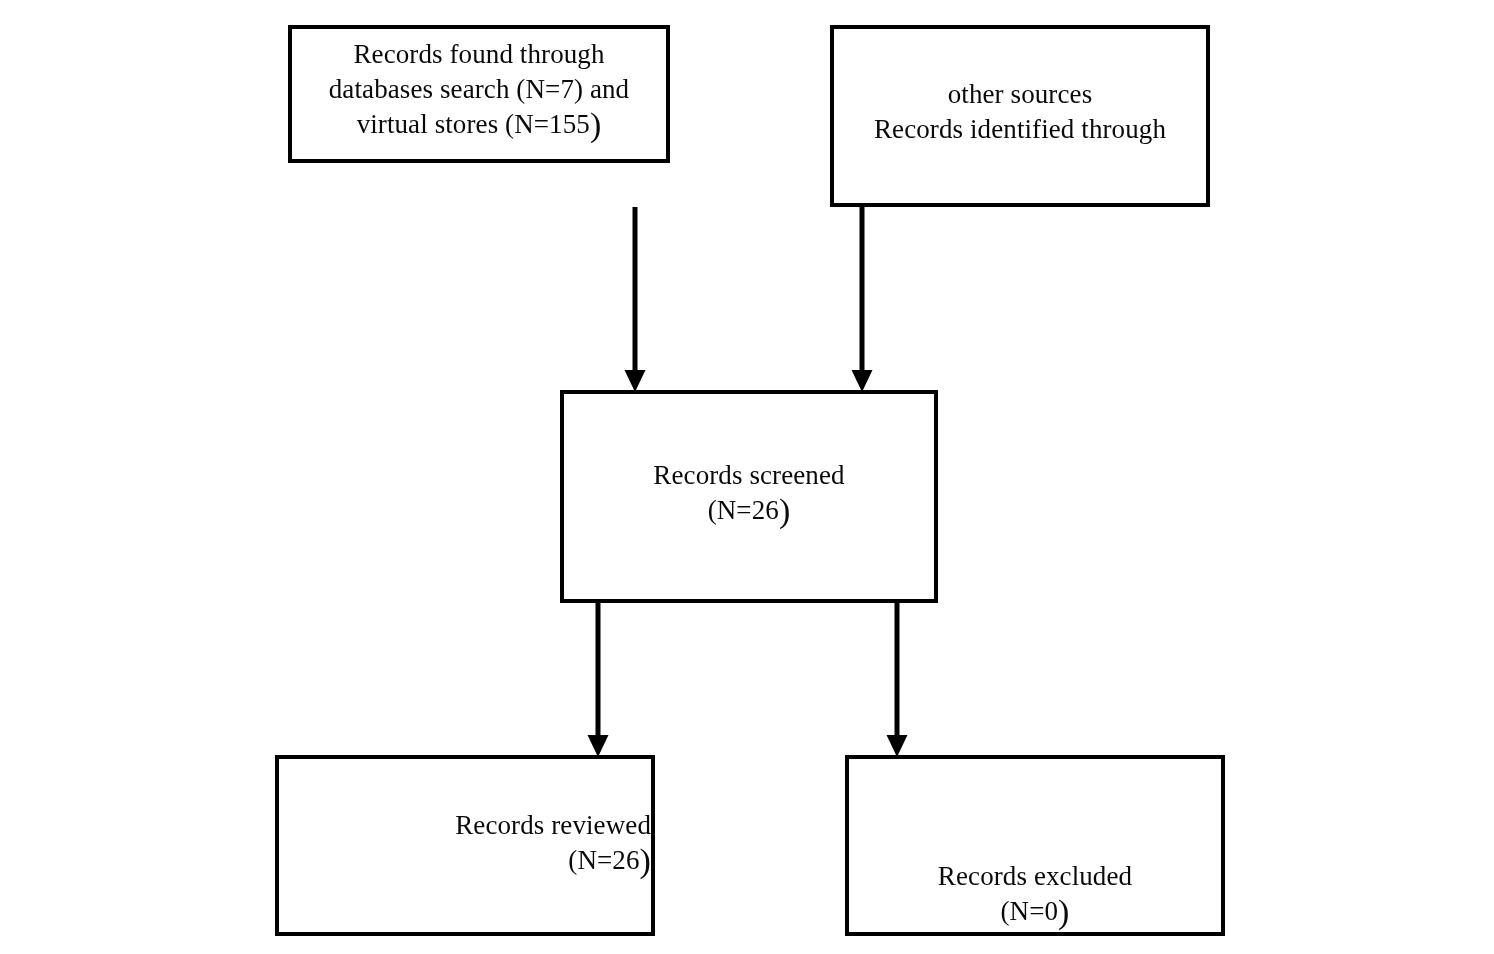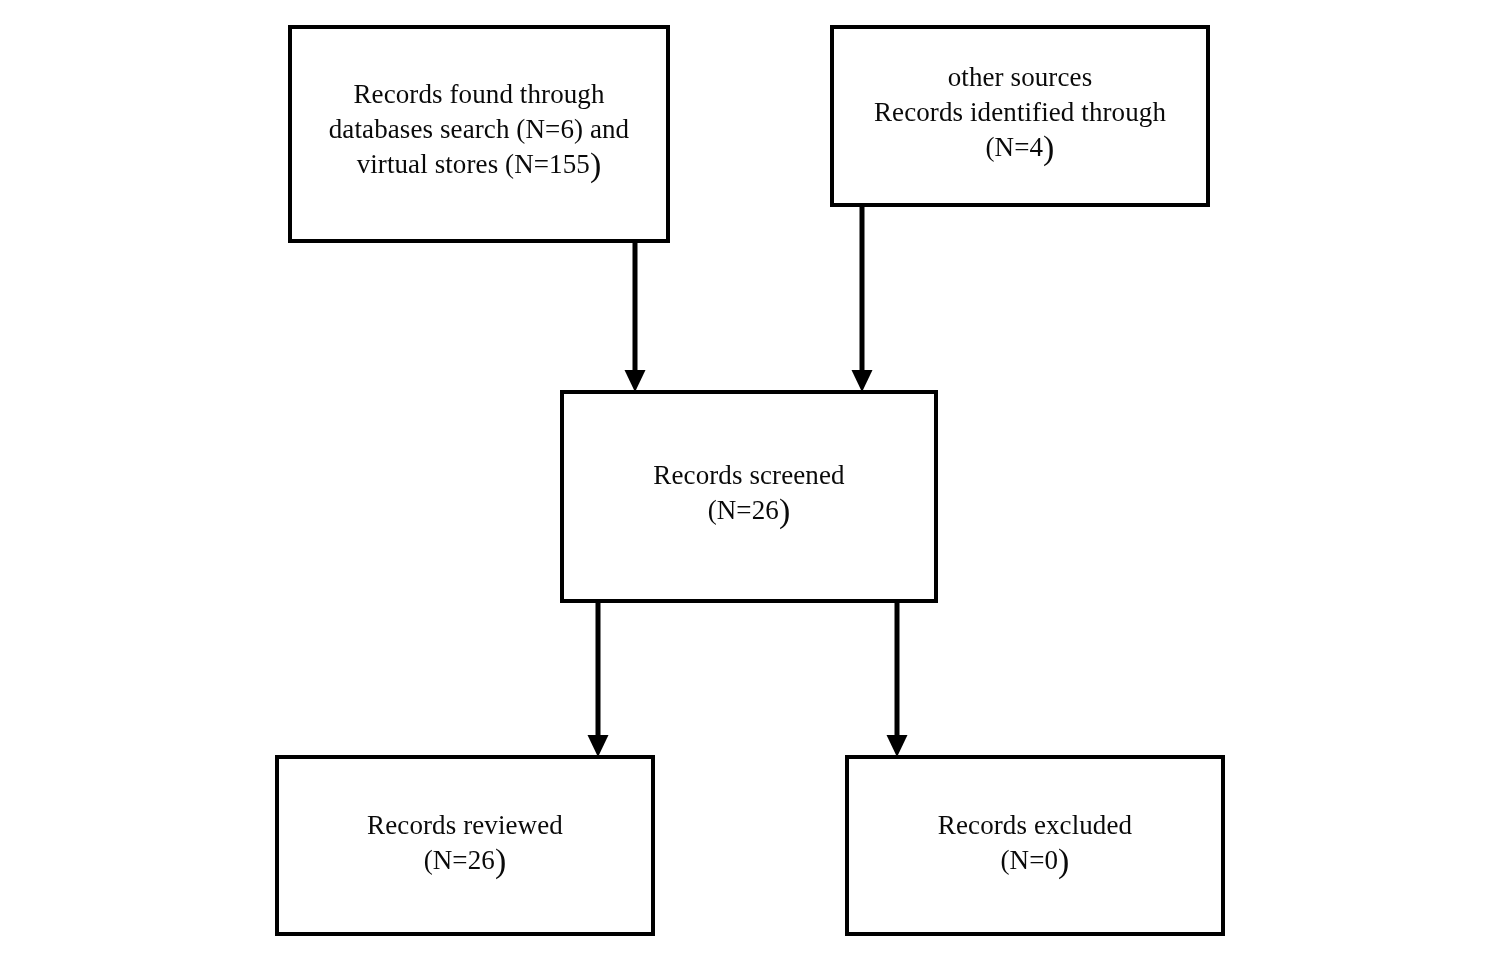--- a/index.html
+++ b/index.html
@@ -53,21 +53,21 @@
     top: 3px;
   }
   .node-body {
     position: relative;
     width: 100%;
   }
   
   #box-databases .node-body { top: -5px; }
   #box-other-sources .node-body { top: -4px; }
   #box-screened .node-body { top: -4px; }
-  #box-reviewed .node-body { top: -3px; }
+  #box-reviewed .node-body { top: -3px; text-align: right; }
   #box-excluded .node-body { top: -3px; }
 </style>
 </head>
 <body>
 
 <div id="canvas">
 
   <svg id="arrow-layer" viewBox="0 0 1494 954" width="1494" height="954" xmlns="http://www.w3.org/2000/svg">
     <g fill="#000000" stroke="#000000" stroke-width="5">
 
@@ -86,50 +86,49 @@
         <polygon points="598,757 587.5,735 608.5,735" stroke="none"></polygon>
       </g>
 
       <g>
         <line x1="897" y1="571" x2="897" y2="743"></line>
         <polygon points="897,757 886.5,735 907.5,735" stroke="none"></polygon>
       </g>
     </g>
   </svg>
 
-  <div class="node-box" id="box-databases" style="left:288px; top:25px; width:382px; height:218px;">
+  <div class="node-box" id="box-databases" style="left:288px; top:25px; width:382px; height:138px;">
     <div class="node-body">
       <span class="node-text">Records found through</span>
-      <span class="node-text">databases search (N=6) and</span>
+      <span class="node-text">databases search (N=7) and</span>
       <span class="node-text"><span>virtual stores (N=155</span><span class="paren-big">)</span></span>
     </div>
   </div>
 
   <div class="node-box" id="box-other-sources" style="left:830px; top:25px; width:380px; height:182px;">
     <div class="node-body">
       <span class="node-text">other sources</span>
       <span class="node-text">Records identified through</span>
-      <span class="node-text"><span>(N=4</span><span class="paren-big">)</span></span>
     </div>
   </div>
 
   <div class="node-box" id="box-screened" style="left:560px; top:390px; width:378px; height:213px;">
     <div class="node-body">
       <span class="node-text">Records screened</span>
       <span class="node-text"><span>(N=26</span><span class="paren-big">)</span></span>
     </div>
   </div>
 
   <div class="node-box" id="box-reviewed" style="left:275px; top:755px; width:380px; height:181px;">
     <div class="node-body">
       <span class="node-text">Records reviewed</span>
       <span class="node-text"><span>(N=26</span><span class="paren-big">)</span></span>
     </div>
   </div>
 
-  <div class="node-box" id="box-excluded" style="left:845px; top:755px; width:380px; height:181px;">
+  <div class="node-box" id="box-excluded" style="left:845px; top:755px; width:380px; height:181px;justify-content:flex-end;">
     <div class="node-body">
       <span class="node-text">Records excluded</span>
       <span class="node-text"><span>(N=0</span><span class="paren-big">)</span></span>
     </div>
   </div>
 
 </div>
 
 </body></html>

